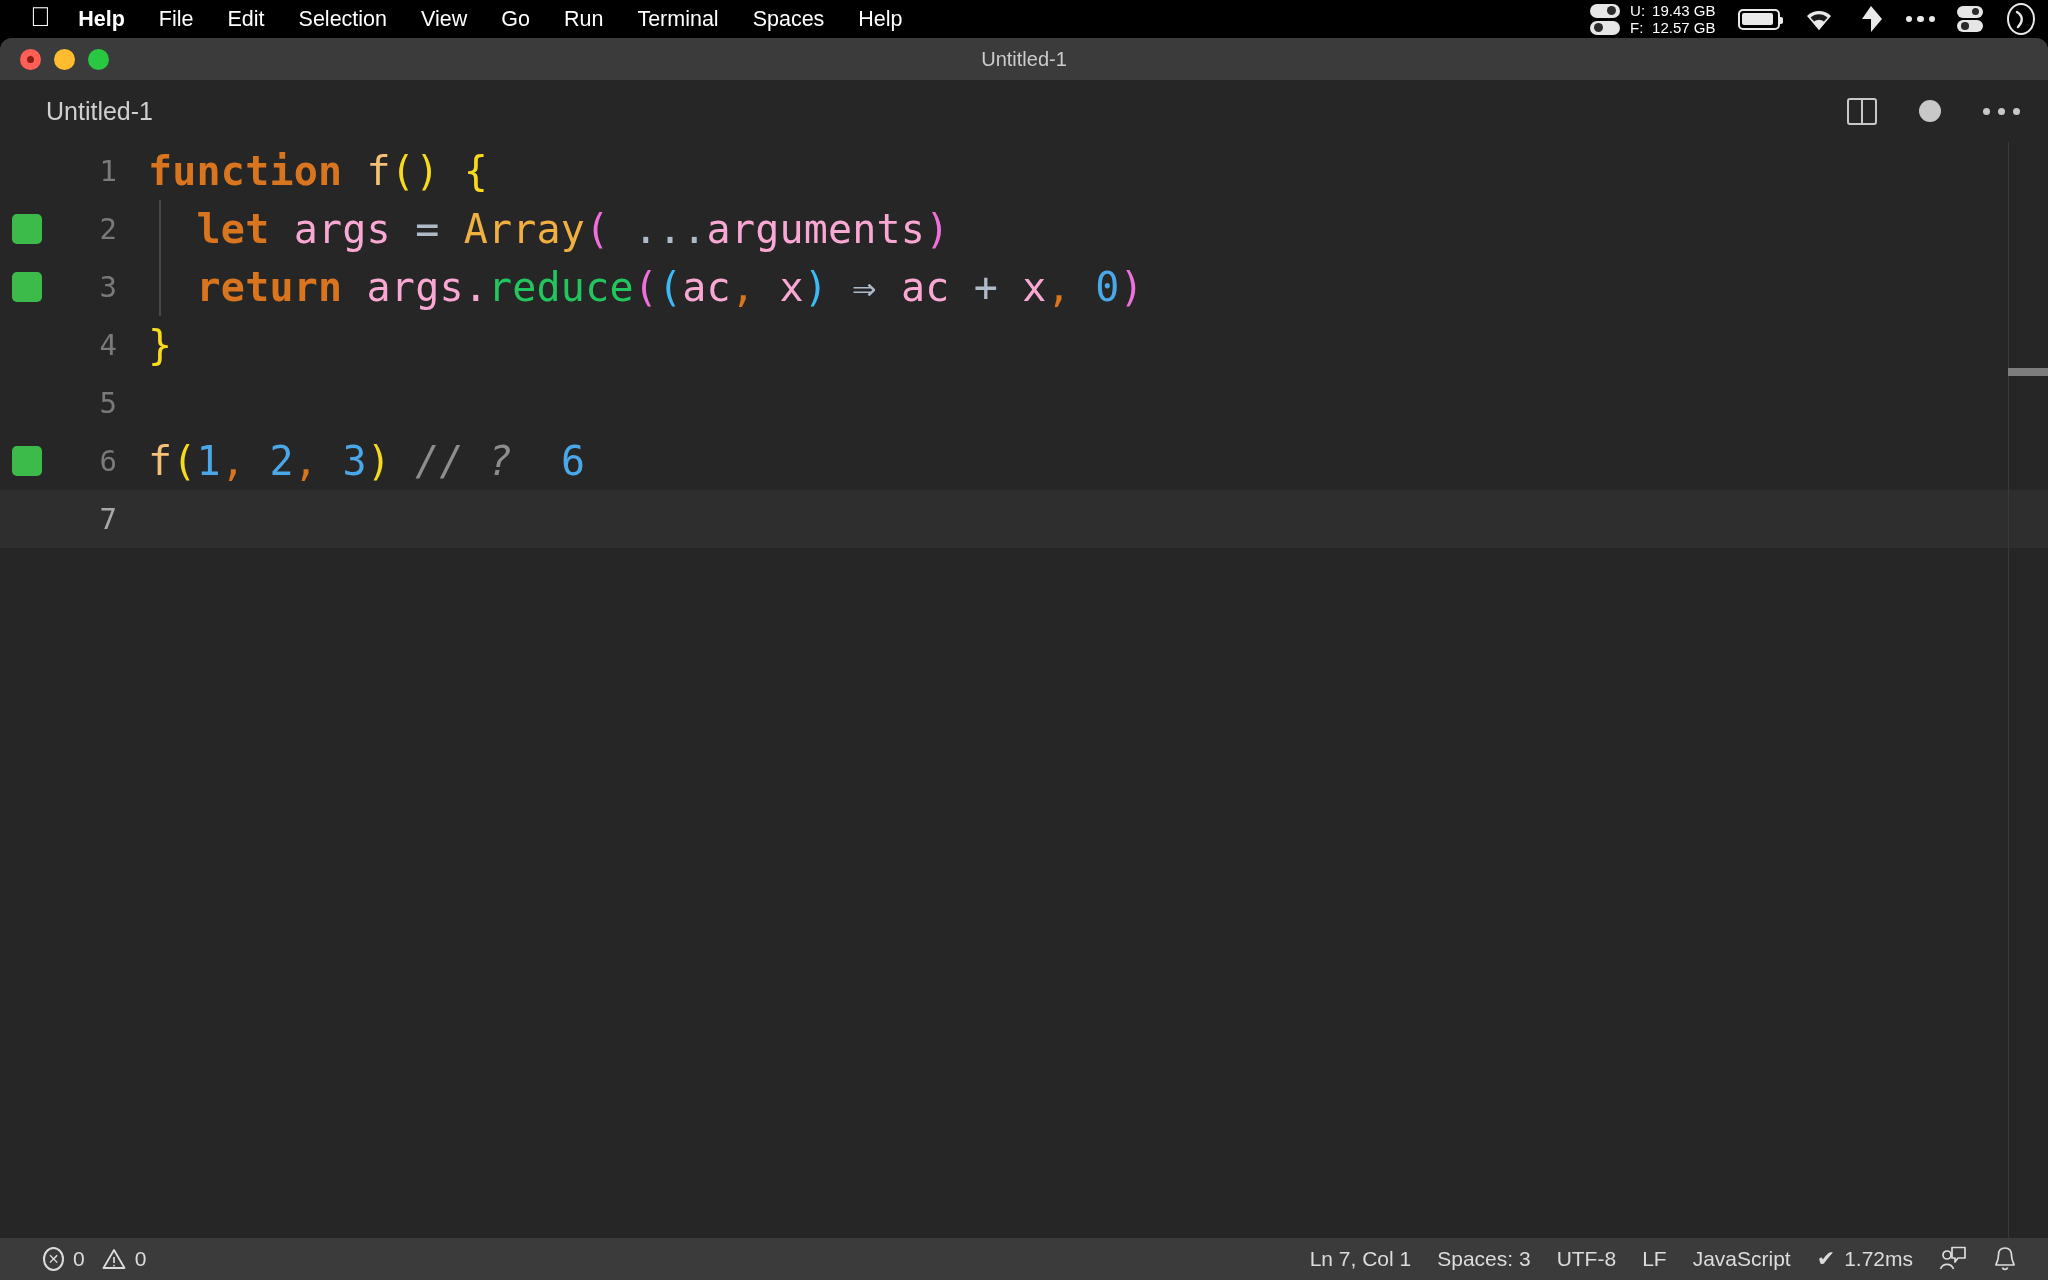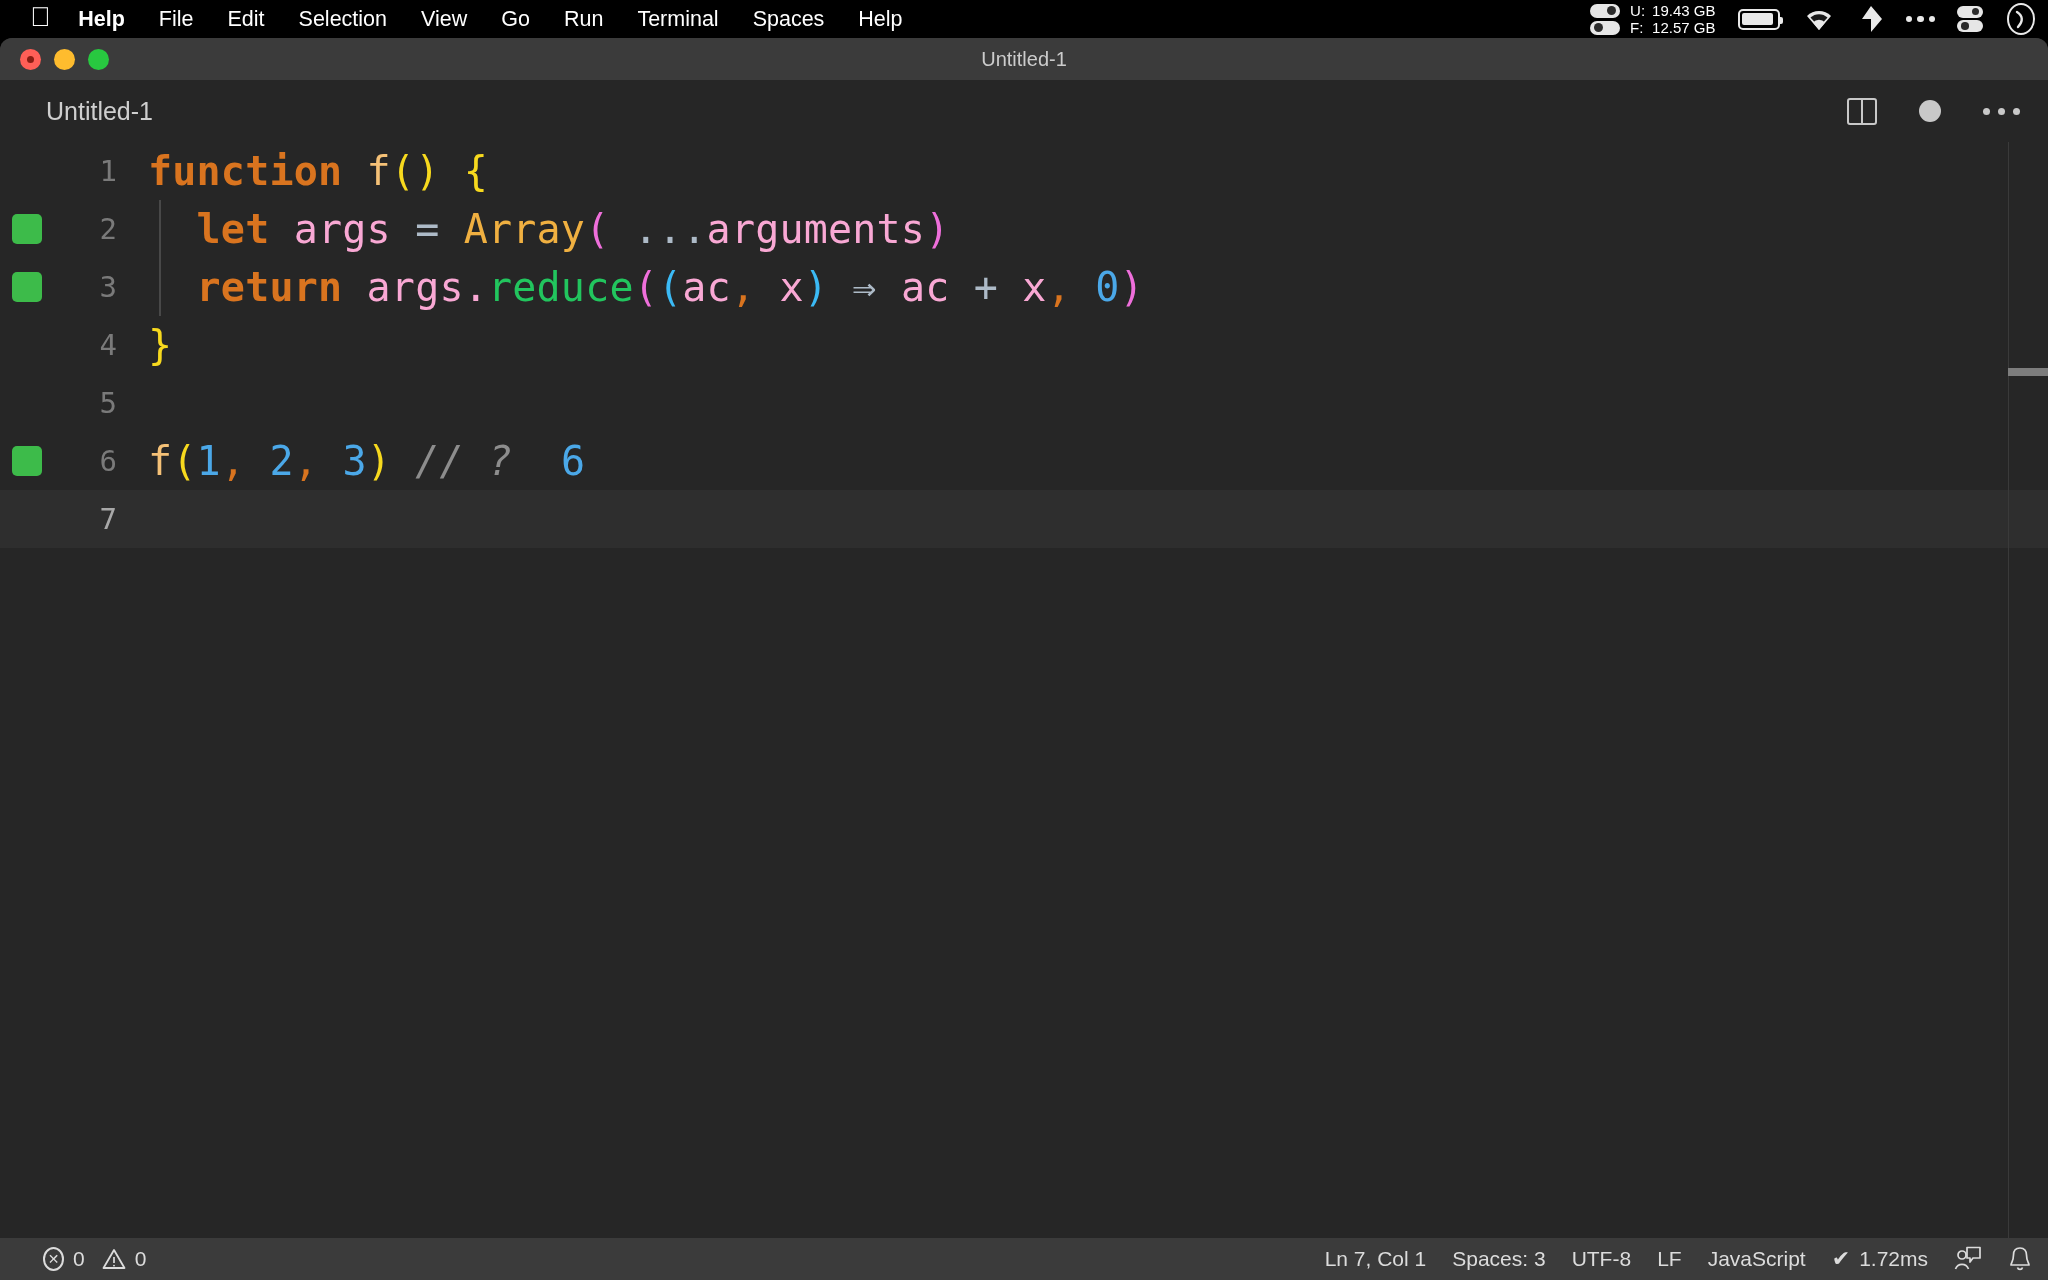--- a/index.html
+++ b/index.html
@@ -213,21 +213,21 @@
     display: flex; align-items: center;
     color: #dcdcdc; font-size: 21px;
   }
   #sb-left { display: flex; align-items: center; gap: 0; margin-left: 30px; }
   .sb-item {
     display: flex; align-items: center; gap: 9px;
     padding: 0 13px; height: 42px;
     white-space: nowrap;
   }
   #sb-right {
-    position: absolute; right: 3px; top: 0; height: 42px;
+    position: absolute; right: 18px; top: 0; height: 42px;
     display: flex; align-items: center;
   }
   .ico-circle-x {
     width: 21px; height: 24px; border: 2px solid #dcdcdc; border-radius: 50%;
     display: flex; align-items: center; justify-content: center;
     font-size: 14px; line-height: 1;
   }
   .check { font-size: 22px; }
 </style>
 </head>

